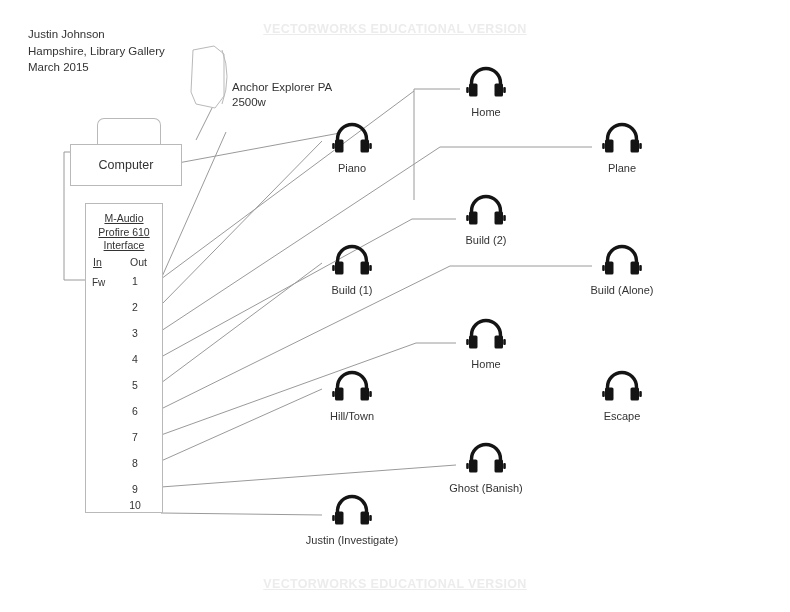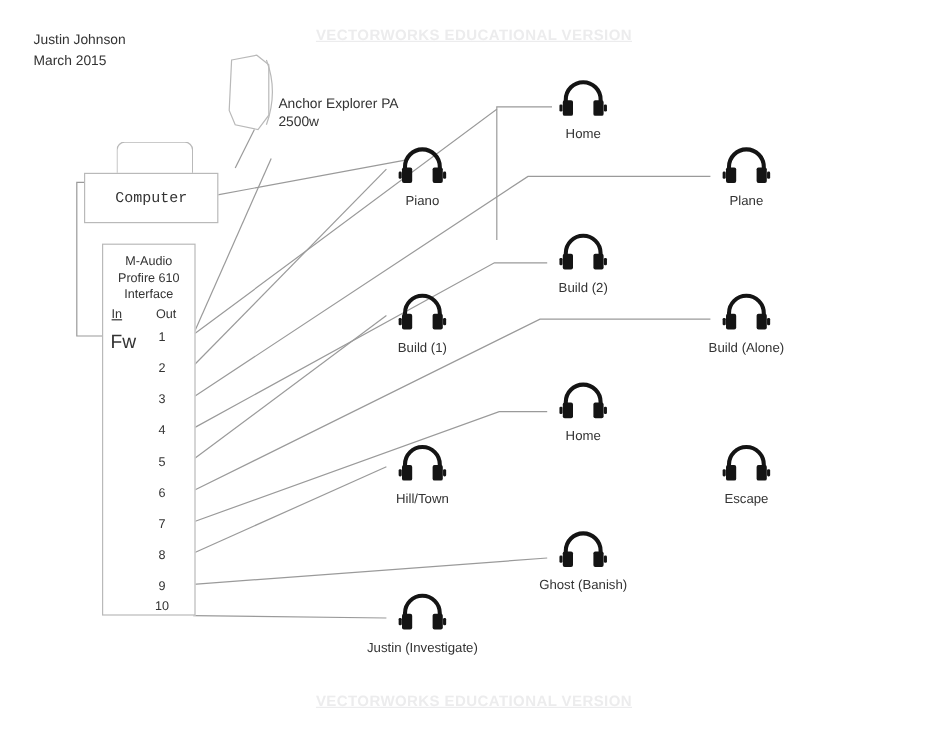--- a/index.html
+++ b/index.html
@@ -31,55 +31,56 @@
   .computer-screen{
     position:absolute;left:27px;top:0;width:62px;height:27px;
     border:1px solid #b9b9b9;border-bottom:none;
     border-radius:7px 7px 0 0;background:#fff;
   }
   .computer-base{
     position:absolute;left:0;top:26px;width:110px;height:40px;
     border:1px solid #b9b9b9;background:#fff;
     display:flex;align-items:center;justify-content:center;
   }
-  .computer-label{font-size:12.5px;color:#333;font-family:Liberation Mono, monospace;}
+  .computer-label{font-size:12.5px;color:#333;}
 
   
   .speaker-label{position:absolute;left:232px;top:80px;font-size:11.5px;line-height:15px;color:#333;white-space:nowrap;}
 
   
   .interface-box{
     position:absolute;left:85px;top:203px;width:76px;height:308px;
     border:1px solid #b9b9b9;background:#fff;
   }
   .if-title{position:absolute;left:0;top:8px;width:76px;text-align:center;font-size:10.5px;line-height:13.5px;color:#333;}
-  .if-title span{display:block;}
+  .if-title span{text-decoration:underline;display:block;}
   .if-col-in{position:absolute;left:7px;top:52px;font-size:10.5px;color:#333;text-decoration:underline;}
   .if-col-out{position:absolute;left:44px;top:52px;font-size:10.5px;color:#333;}
-  .if-in-val{position:absolute;left:6px;top:73px;font-size:16px;color:#333;}
+  .if-in-val{position:absolute;left:6px;top:73px;font-size:10px;color:#333;}
   .if-port{position:absolute;width:30px;text-align:center;font-size:10.5px;color:#333;}
 
   
   .node{position:absolute;}
   .node-icon{position:absolute;left:0;top:0;}
   .node-label{
     position:absolute;top:44px;left:50%;transform:translateX(-50%);
     font-size:11px;color:#333;white-space:nowrap;
   }
 </style>
 </head>
 <body>
 
 <div id="canvas">
 
   <div class="watermark wm-top">VECTORWORKS EDUCATIONAL VERSION</div>
   <div class="watermark wm-bottom">VECTORWORKS EDUCATIONAL VERSION</div>
 
   <div class="title-block">
     <div>Justin Johnson</div>
+    <div>Hampshire, Library Gallery</div>
     <div>March 2015</div>
   </div>
 
   <svg class="svg-layer" viewBox="0 0 790 612" xmlns="http://www.w3.org/2000/svg">
     <g fill="none" stroke="#9a9a9a" stroke-width="1" shape-rendering="geometricPrecision">
 
       <path d="M 196 140 L 212 108"></path>
 
       <path d="M 72 152 L 64 152 L 64 280 L 86 280"></path>
 

